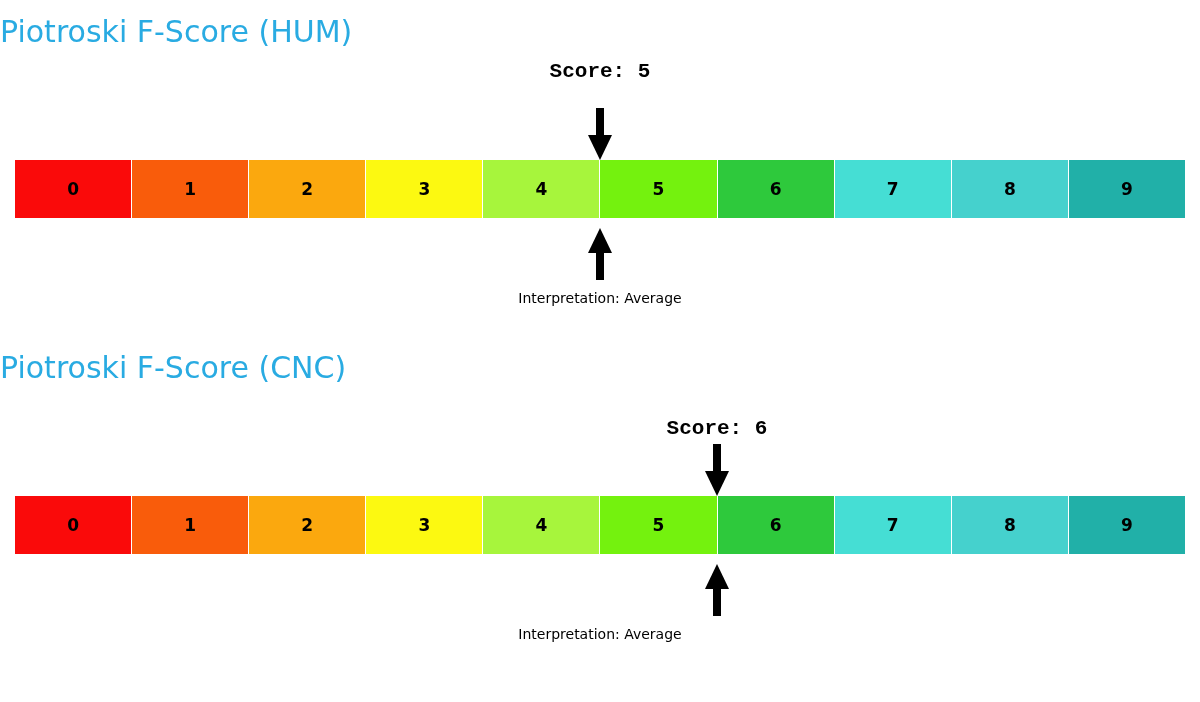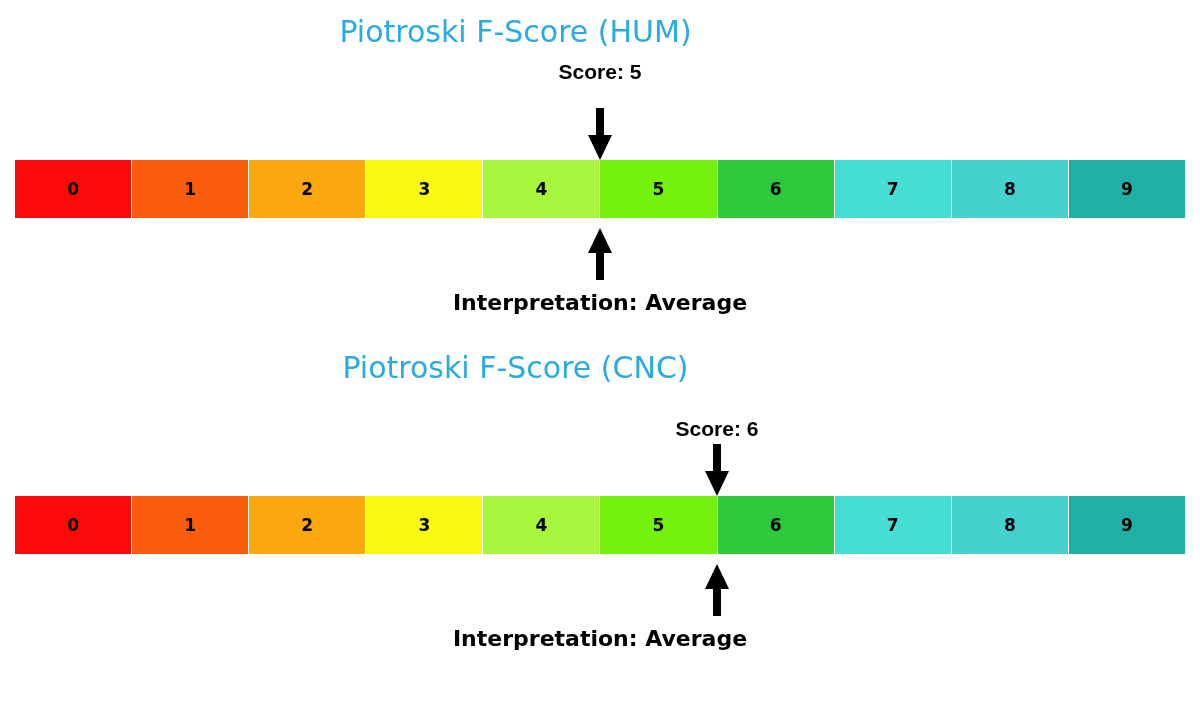--- a/index.html
+++ b/index.html
@@ -16,44 +16,43 @@
   }
   .gauge-block {
     position: absolute;
     left: 0;
     width: 1200px;
   }
   .gauge-title {
     position: absolute;
     left: 0;
     width: 1031px;
-    text-align: center;
     color: #29abe2;
     font-size: 30px;
     font-weight: 400;
     font-family: "DejaVu Sans", sans-serif;
     letter-spacing: 0px;
     white-space: nowrap;
   }
   .score-label {
     position: absolute;
     text-align: center;
     color: #000000;
     font-size: 21px;
     font-weight: bold;
-    font-family: Liberation Sans, sans-serif;
+    font-family: Liberation Mono, monospace;
     white-space: nowrap;
     transform: translateX(-50%);
   }
   .interp-label {
     position: absolute;
     text-align: left;
     color: #000000;
-    font-size: 22px;
-    font-weight: bold;
+    font-size: 14px;
+    font-weight: normal;
     font-family: "DejaVu Sans", sans-serif;
     white-space: nowrap;
     transform: translateX(-50%);
   }
   .bar {
     position: absolute;
     left: 15px;
     width: 1170px;
     height: 58px;
     display: flex;

